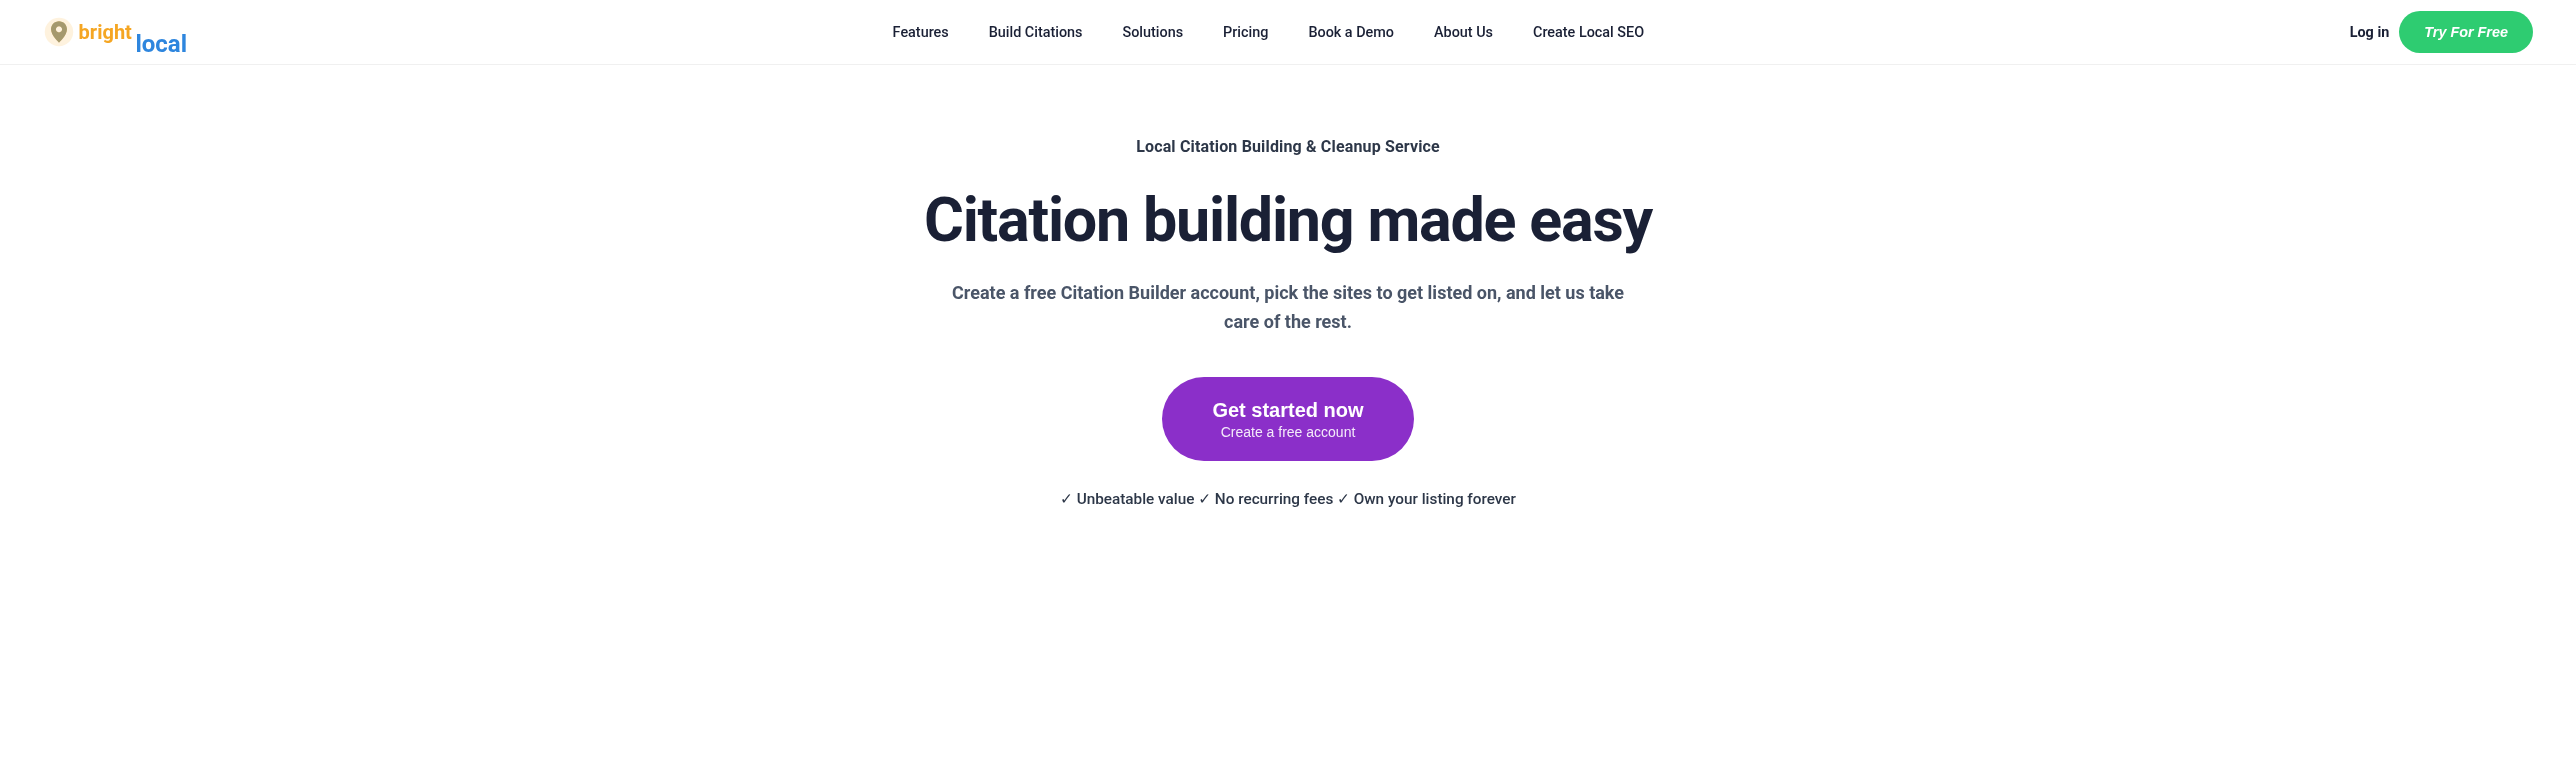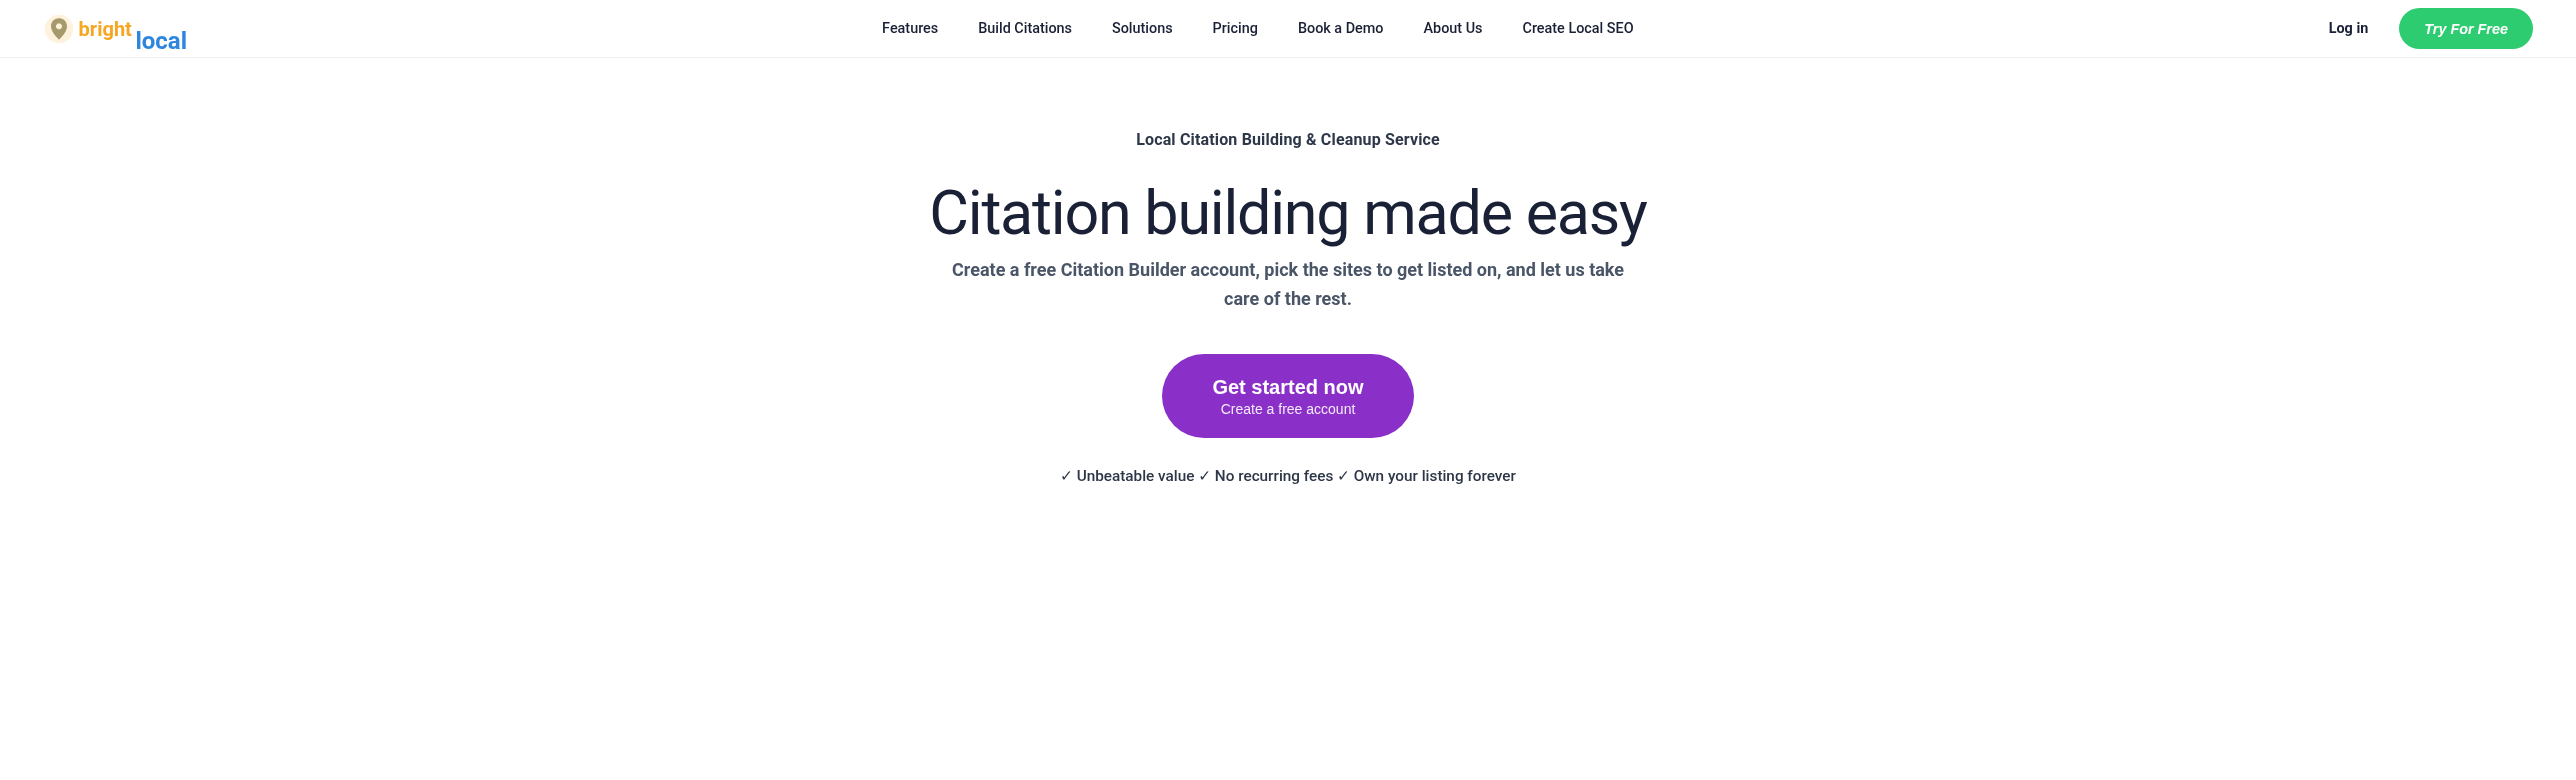--- a/index.html
+++ b/index.html
@@ -14,21 +14,21 @@
       color: #1a2035;
       min-height: 100vh;
     }
 
     
     .navbar {
       display: flex;
       align-items: center;
       justify-content: space-between;
       padding: 12px 43px;
-      height: 58px;
+      height: 65px;
       background: #ffffff;
       border-bottom: 0.9px solid #f0f0f0;
       box-shadow: 0 0.9px 3.6px rgba(0,0,0,0.06);
     }
 
     .nav-logo {
       display: flex;
       align-items: center;
       gap: 3.6px;
       text-decoration: none;
@@ -64,21 +64,21 @@
       color: #1a2035;
       font-size: 14.4px;
       font-weight: 500;
       white-space: nowrap;
       transition: color 0.2s;
     }
 
     .nav-actions {
       display: flex;
       align-items: center;
-      gap: 31px;
+      gap: 10px;
     }
 
     .login-link {
       text-decoration: none;
       color: #1a2035;
       font-size: 14.4px;
       font-weight: 700;
       white-space: nowrap;
     }
 
@@ -110,23 +110,23 @@
     .hero-subtitle {
       font-size: 16px;
       font-weight: 700;
       color: #2d3748;
       margin-bottom: 31px;
       letter-spacing: 0.01em;
     }
 
     .hero-title {
       font-size: 61px;
-      font-weight: 400;
-      color: #1a2035;
-      margin-bottom: 9px;
+      font-weight: 700;
+      color: #1a2035;
+      margin-bottom: 25px;
       line-height: 1.1;
       letter-spacing: -0.02em;
     }
 
     .hero-description {
       font-size: 18px;
       color: #4a5568;
       margin-bottom: 40px;
       max-width: 683px;
       line-height: 1.6;

